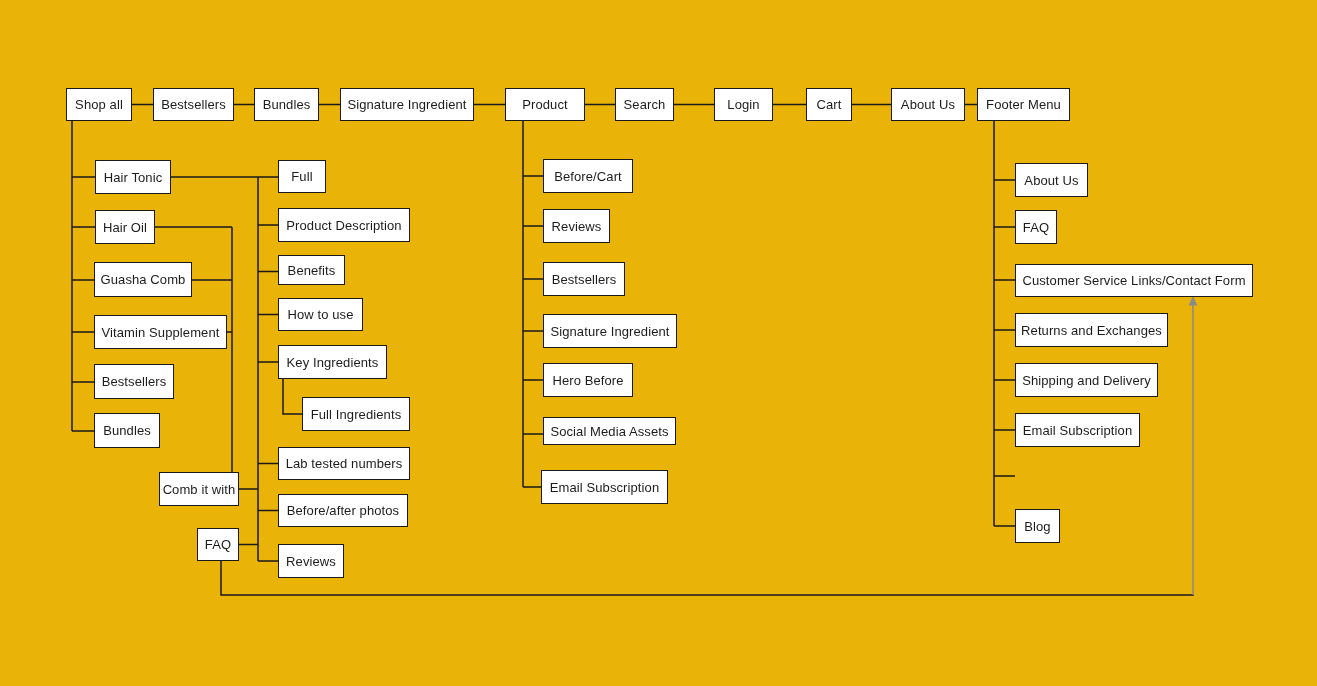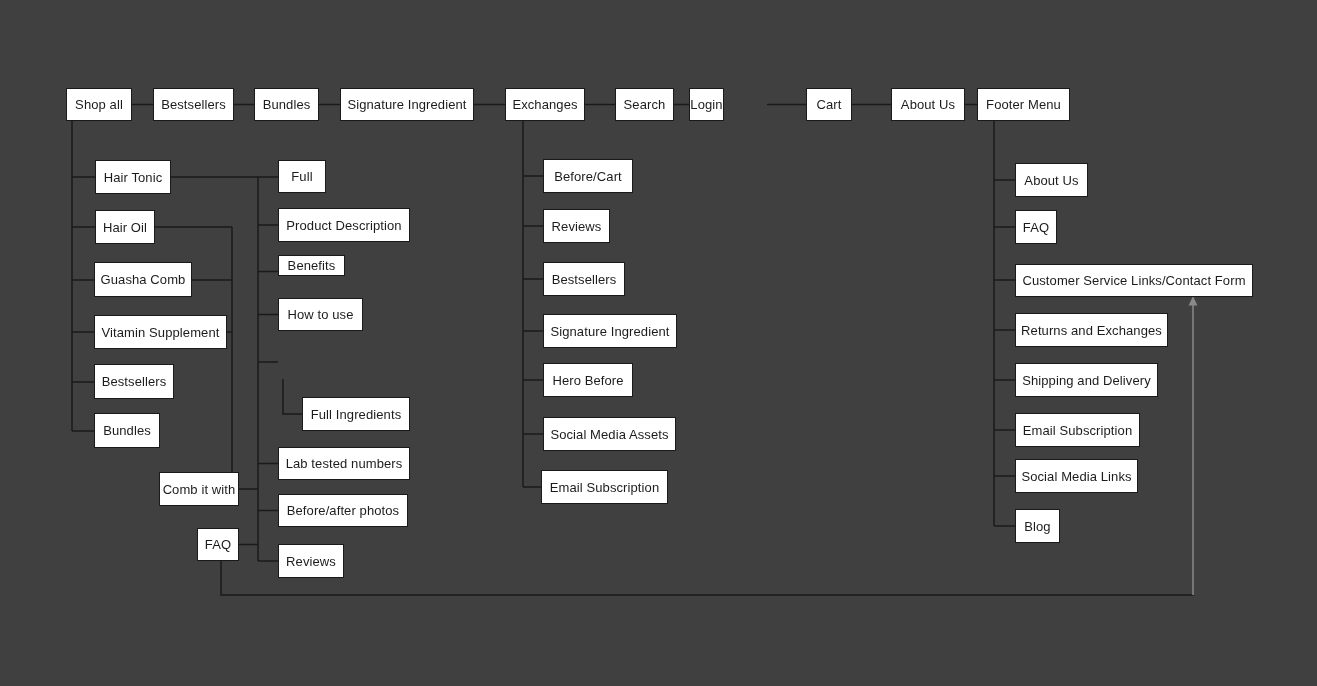--- a/index.html
+++ b/index.html
@@ -1,17 +1,17 @@
 <!DOCTYPE html>
 <html><head>
 <meta charset="utf-8">
 <style>
   html,body{margin:0;padding:0;background:#ffffff;}
   .canvas{
-    position:relative;width:1317px;height:686px;background:#404040;
+    position:relative;width:1317px;height:686px;background:#eab308;
     font-family:"Liberation Sans","DejaVu Sans",sans-serif;
     overflow:hidden;
   }
   .wires{position:absolute;left:0;top:0;width:1317px;height:686px;}
   .wires path{fill:none;stroke-width:1.5;}
   .node{
     position:absolute;box-sizing:border-box;
     background:#ffffff;border:1.5px solid #1a1a1a;
     display:flex;align-items:center;justify-content:center;
     font-size:13px;color:#1c1c1c;white-space:nowrap;
@@ -33,55 +33,55 @@
     <path d="M994 121V526 M994 180H1015 M994 227H1015 M994 280H1015 M994 330H1015 M994 380H1015 M994 430H1015 M994 476H1015 M994 526H1015" stroke="#1a1a1a"></path>
     <path d="M221 561V595H1194" stroke="#1a1a1a"></path>
     <path d="M1193 595V304" stroke-width="2" stroke="#8a8a8a"></path>
     <polygon points="1193,296 1188.6,305.5 1197.4,305.5" fill="#8a8a8a"></polygon>
   </svg>
 
   <div class="node" style="left:66px;top:88px;width:66px;height:33px">Shop all</div>
   <div class="node" style="left:153px;top:88px;width:81px;height:33px">Bestsellers</div>
   <div class="node" style="left:254px;top:88px;width:65px;height:33px">Bundles</div>
   <div class="node" style="left:340px;top:88px;width:134px;height:33px">Signature Ingredient</div>
-  <div class="node" style="left:505px;top:88px;width:80px;height:33px">Exchanges</div>
+  <div class="node" style="left:505px;top:88px;width:80px;height:33px">Product</div>
   <div class="node" style="left:615px;top:88px;width:59px;height:33px">Search</div>
-  <div class="node" style="left:689px;top:88px;width:35px;height:33px">Login</div>
+  <div class="node" style="left:714px;top:88px;width:59px;height:33px">Login</div>
   <div class="node" style="left:806px;top:88px;width:46px;height:33px">Cart</div>
   <div class="node" style="left:891px;top:88px;width:74px;height:33px">About Us</div>
   <div class="node" style="left:977px;top:88px;width:93px;height:33px">Footer Menu</div>
 
   <div class="node" style="left:95px;top:160px;width:76px;height:34px">Hair Tonic</div>
   <div class="node" style="left:95px;top:210px;width:60px;height:34px">Hair Oil</div>
   <div class="node" style="left:94px;top:262px;width:98px;height:35px">Guasha Comb</div>
   <div class="node" style="left:94px;top:315px;width:133px;height:34px">Vitamin Supplement</div>
   <div class="node" style="left:94px;top:364px;width:80px;height:35px">Bestsellers</div>
   <div class="node" style="left:94px;top:413px;width:66px;height:35px">Bundles</div>
 
   <div class="node" style="left:278px;top:160px;width:48px;height:33px">Full</div>
   <div class="node" style="left:278px;top:208px;width:132px;height:34px">Product Description</div>
-  <div class="node" style="left:278px;top:255px;width:67px;height:21px">Benefits</div>
+  <div class="node" style="left:278px;top:255px;width:67px;height:30px">Benefits</div>
   <div class="node" style="left:278px;top:298px;width:85px;height:33px">How to use</div>
+  <div class="node" style="left:278px;top:345px;width:109px;height:34px">Key Ingredients</div>
   <div class="node" style="left:302px;top:397px;width:108px;height:34px">Full Ingredients</div>
   <div class="node" style="left:278px;top:447px;width:132px;height:33px">Lab tested numbers</div>
   <div class="node" style="left:278px;top:494px;width:130px;height:33px">Before/after photos</div>
   <div class="node" style="left:278px;top:544px;width:66px;height:34px">Reviews</div>
   <div class="node" style="left:159px;top:472px;width:80px;height:34px">Comb it with</div>
   <div class="node" style="left:197px;top:528px;width:42px;height:33px">FAQ</div>
 
   <div class="node" style="left:543px;top:159px;width:90px;height:34px">Before/Cart</div>
   <div class="node" style="left:543px;top:209px;width:67px;height:34px">Reviews</div>
   <div class="node" style="left:543px;top:262px;width:82px;height:34px">Bestsellers</div>
   <div class="node" style="left:543px;top:314px;width:134px;height:34px">Signature Ingredient</div>
   <div class="node" style="left:543px;top:363px;width:90px;height:34px">Hero Before</div>
-  <div class="node" style="left:543px;top:417px;width:133px;height:34px">Social Media Assets</div>
+  <div class="node" style="left:543px;top:417px;width:133px;height:28px">Social Media Assets</div>
   <div class="node" style="left:541px;top:470px;width:127px;height:34px">Email Subscription</div>
 
   <div class="node" style="left:1015px;top:163px;width:73px;height:34px">About Us</div>
   <div class="node" style="left:1015px;top:210px;width:42px;height:34px">FAQ</div>
   <div class="node" style="left:1015px;top:264px;width:238px;height:33px">Customer Service Links/Contact Form</div>
   <div class="node" style="left:1015px;top:313px;width:153px;height:34px">Returns and Exchanges</div>
   <div class="node" style="left:1015px;top:363px;width:143px;height:34px">Shipping and Delivery</div>
   <div class="node" style="left:1015px;top:413px;width:125px;height:34px">Email Subscription</div>
-  <div class="node" style="left:1015px;top:459px;width:123px;height:34px">Social Media Links</div>
   <div class="node" style="left:1015px;top:509px;width:45px;height:34px">Blog</div>
 
 </div>
 
 </body></html>

